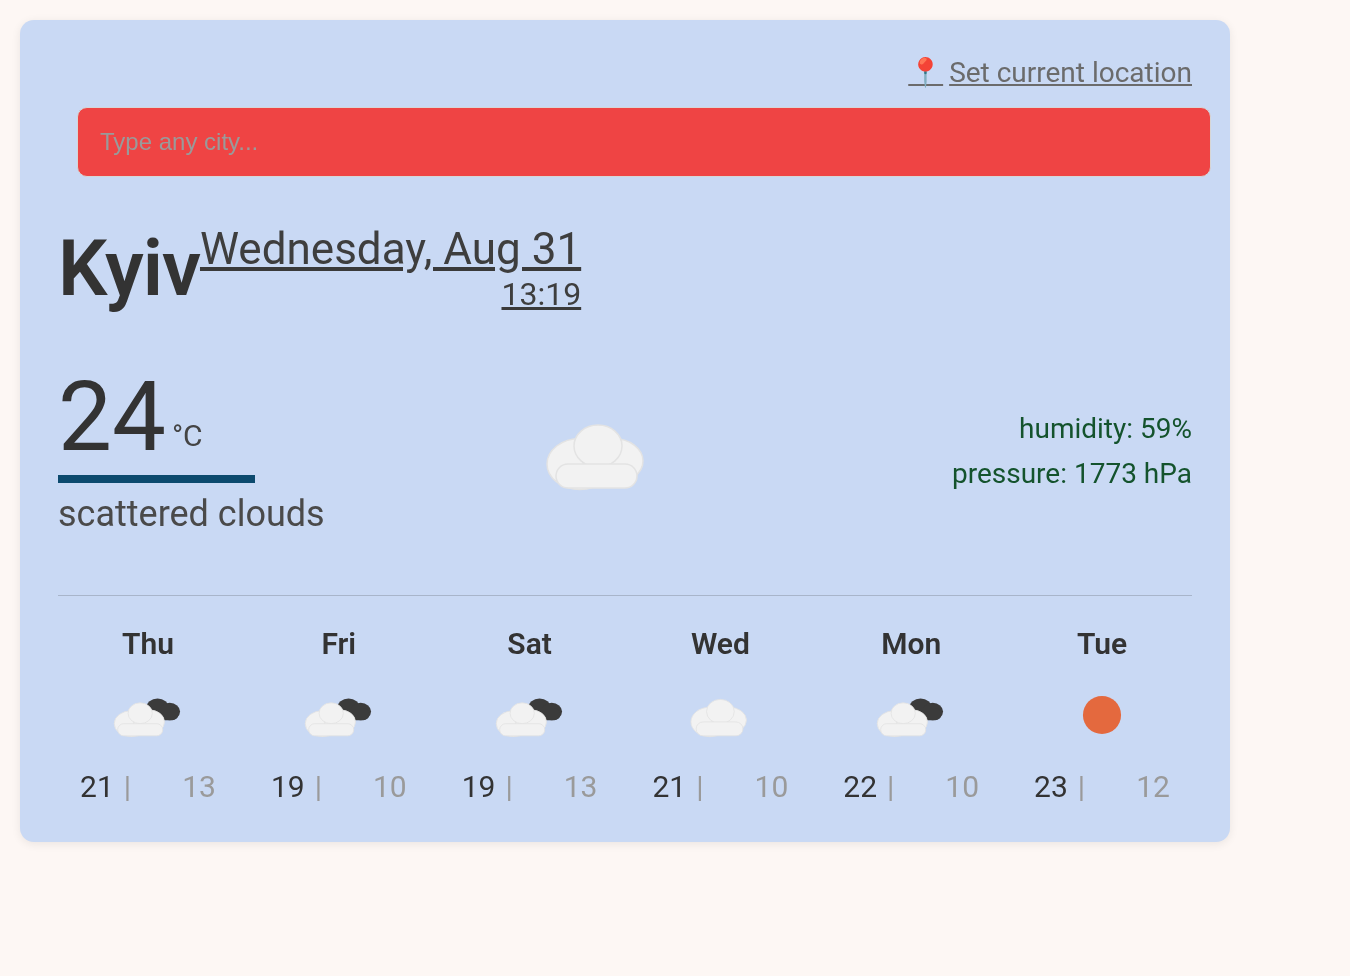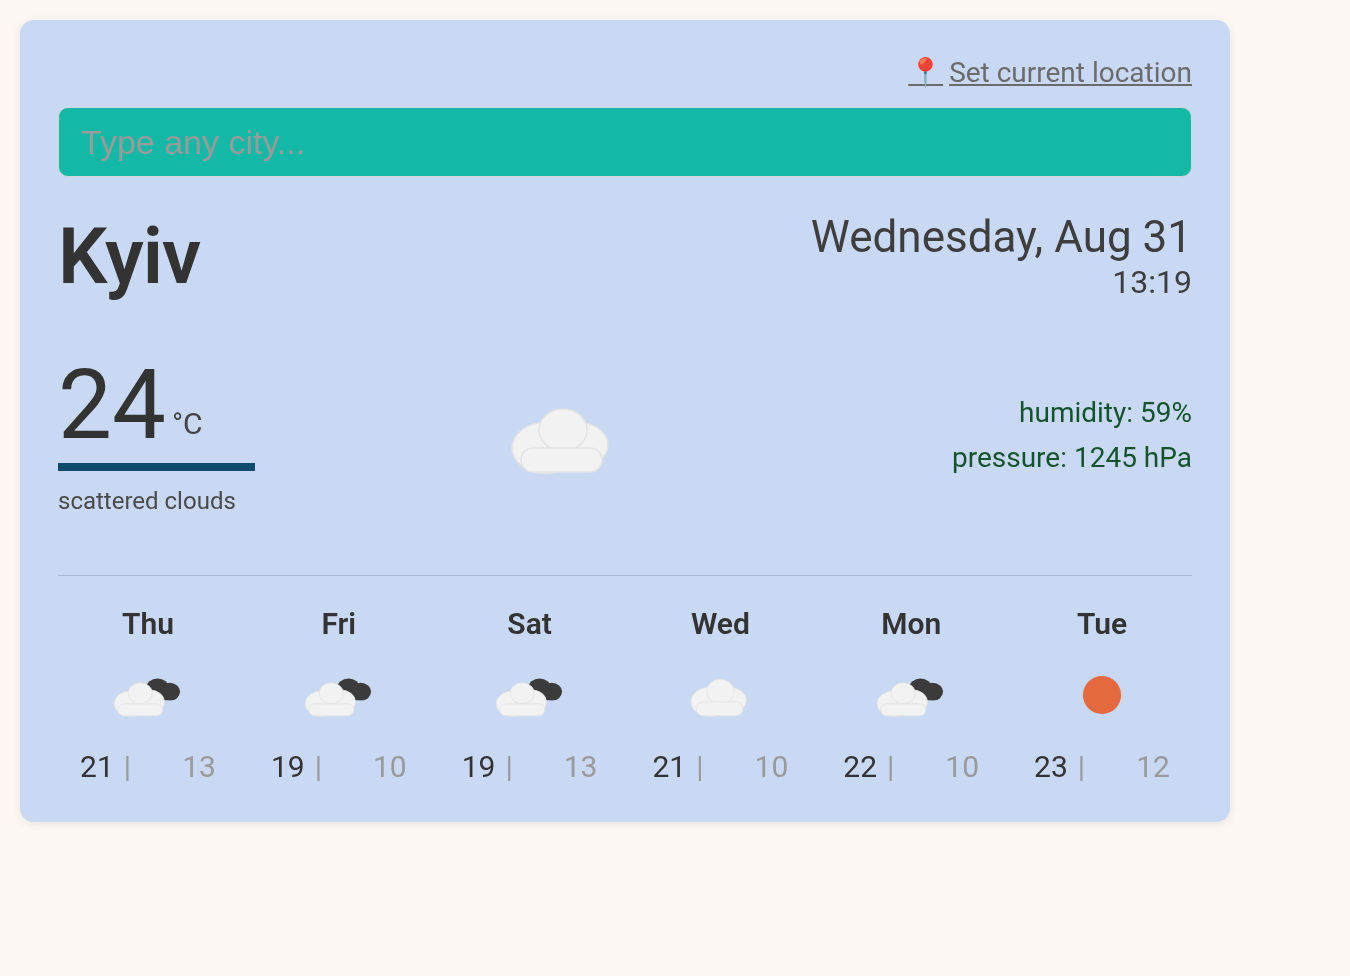--- a/index.html
+++ b/index.html
@@ -29,41 +29,42 @@
     cursor: pointer;
     display: inline-flex;
     align-items: center;
     gap: 6px;
   }
   .search-input {
     width: 100%;
     height: 70px;
     border-radius: 10px;
     border: 1px solid #d6d6d6;
-    background: #14b8a6;
-    font-size: 34px;
+    background: #ef4444;
+    font-size: 24px;
     padding: 0 22px;
     color: #3a3a3a;
     outline: none;
+    margin-left: 19px;
   }
   .search-input::placeholder { color: #9a9a9a; }
   .header-row {
     display: flex;
-    justify-content: space-between;
     align-items: flex-start;
-    margin-top: 34px;
+    margin-top: 46px;
   }
   .city-name {
     font-size: 78px;
     font-weight: 600;
     color: #333;
     letter-spacing: -1px;
   }
   .date-block {
     text-align: right;
+    text-decoration: underline;
   }
   .date-text {
     font-size: 44px;
     font-weight: 400;
     color: #3e3e3e;
   }
   .time-text {
     font-size: 32px;
     font-weight: 400;
     color: #3e3e3e;
@@ -89,23 +90,23 @@
     color: #333;
     line-height: 1;
   }
   .temp-unit {
     font-size: 30px;
     color: #444;
     margin-left: 6px;
     margin-bottom: 12px;
   }
   .condition-text {
-    font-size: 24px;
+    font-size: 36px;
     color: #4a4a4a;
-    margin-top: 16px;
+    margin-top: 10px;
   }
   .center-icon {
     flex: 0 0 auto;
     display: flex;
     justify-content: center;
     align-items: center;
     margin-left: -80px;
   }
   .details-block {
     text-align: right;
@@ -194,21 +195,21 @@
             <ellipse cx="30" cy="38" rx="22" ry="17"></ellipse>
             <ellipse cx="52" cy="36" rx="20" ry="15"></ellipse>
             <ellipse cx="42" cy="26" rx="16" ry="14"></ellipse>
             <rect x="14" y="38" width="54" height="16" rx="8"></rect>
           </g>
         </svg>
       </div>
 
     <div class="details-block">
       <div>humidity: 59%</div>
-      <div>pressure: 1245 hPa</div>
+      <div>pressure: 1773 hPa</div>
     </div>
   </div>
 
   <hr class="divider">
 
   <div class="forecast-row">
 
   <div class="forecast-item">
         <div class="forecast-day">Thu</div>
         <div class="forecast-icon">

